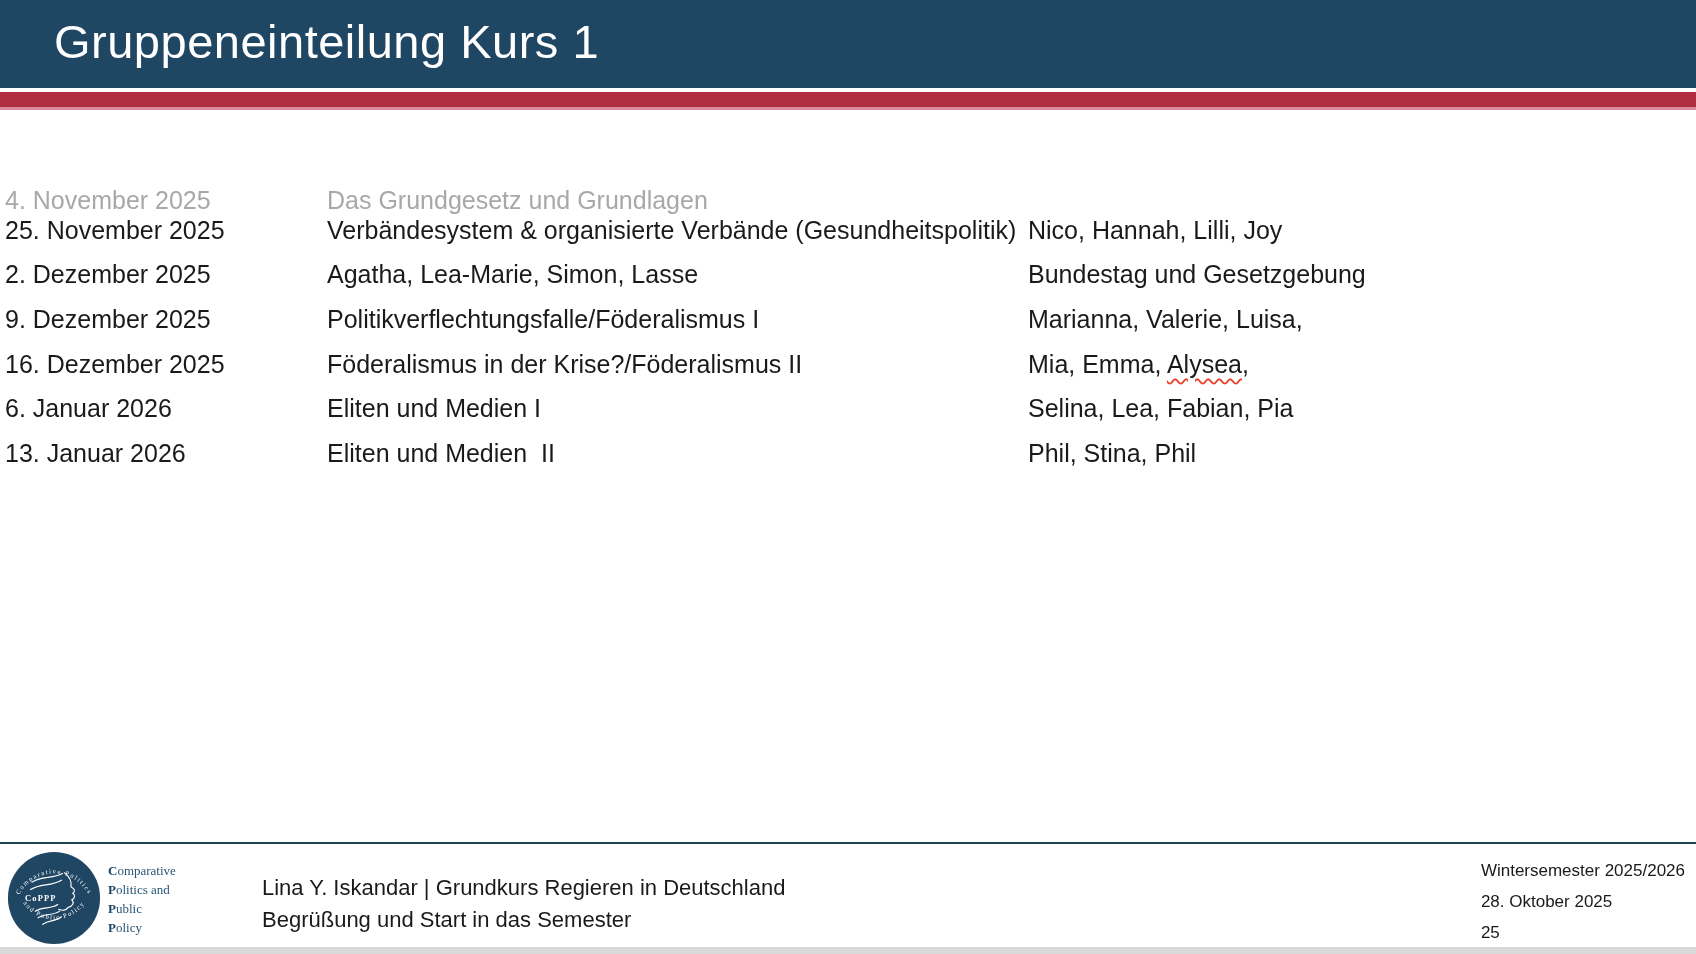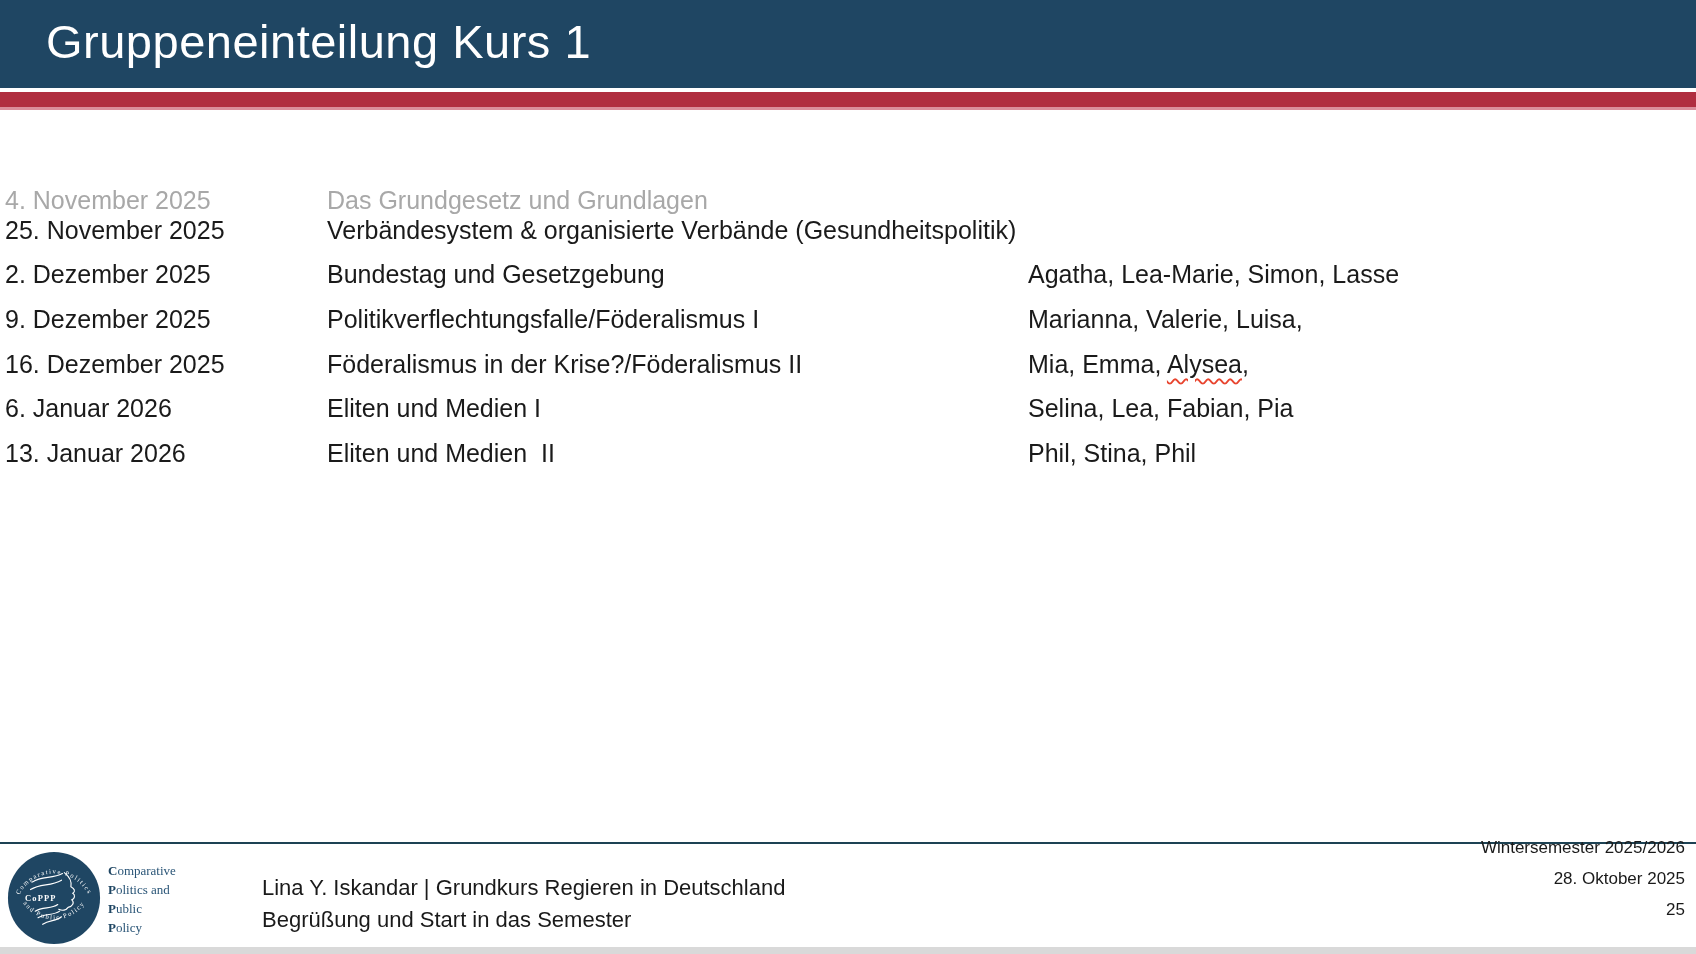--- a/index.html
+++ b/index.html
@@ -17,21 +17,21 @@
   body{font-family:"Liberation Sans",sans-serif;}
   .slide{position:relative;width:1696px;height:954px;background:#ffffff;overflow:hidden;}
 
   
   .title-bar{
     position:absolute;top:0;left:0;width:100%;height:88px;
     background:var(--header-blue);
     display:flex;align-items:center;padding-left:38px;
   }
   .title-bar h1{
-    margin:8px;padding-bottom:6px;
+    margin:16px;padding-bottom:6px;
     font-size:47px;font-weight:400;color:#ffffff;letter-spacing:0.5px;
     white-space:pre;
   }
   .accent-bar{position:absolute;top:92px;left:0;width:100%;height:15px;background:var(--accent-red);}
   .accent-bar-light{position:absolute;top:107px;left:0;width:100%;height:3px;background:var(--accent-red-light);}
 
   
   .schedule{position:absolute;top:163px;left:5px;right:0;}
   .row{
     display:grid;
@@ -59,21 +59,21 @@
     position:absolute;left:108px;top:861px;
     font-family:"Liberation Serif",serif;font-size:13px;line-height:19px;
     color:#2a5577;font-weight:500;
   }
   .wordmark b{font-weight:bold;color:#1f4663;}
 
   .course-info{position:absolute;left:262px;top:872px;font-size:22px;line-height:32px;color:var(--text-black);}
   .course-info div{white-space:pre;}
 
   .session-info{
-    position:absolute;right:11px;top:832px;text-align:right;
+    position:absolute;right:11px;top:855px;text-align:left;
     font-size:17px;line-height:31px;color:var(--text-black);
   }
 
   .bottom-bar{position:absolute;left:0;top:947px;width:100%;height:7px;background:var(--bottom-bar);z-index:5;}
 </style>
 </head>
 <body>
 
 <div class="slide">
 
@@ -88,26 +88,27 @@
       <div class="cell date">4. November 2025</div>
       <div class="cell topic">Das Grundgesetz und Grundlagen</div>
       <div class="cell names"></div>
     </div>
 
 
 
     <div class="row">
       <div class="cell date">25. November 2025</div>
       <div class="cell topic">Verbändesystem &amp; organisierte Verbände (Gesundheitspolitik)</div>
+      <div class="cell names"><span>Nico, Hannah, Lilli, Joy</span></div>
     </div>
 
     <div class="row">
       <div class="cell date">2. Dezember 2025</div>
+      <div class="cell names"><span>Agatha, Lea-Marie, Simon, Lasse</span></div>
       <div class="cell topic">Bundestag und Gesetzgebung</div>
-      <div class="cell names"><span>Agatha, Lea-Marie, Simon, Lasse</span></div>
     </div>
 
     <div class="row">
       <div class="cell date">9. Dezember 2025</div>
       <div class="cell topic">Politikverflechtungsfalle/Föderalismus I</div>
       <div class="cell names"><span>Marianna, Valerie, Luisa,</span></div>
     </div>
 
     <div class="row">
       <div class="cell date">16. Dezember 2025</div>

